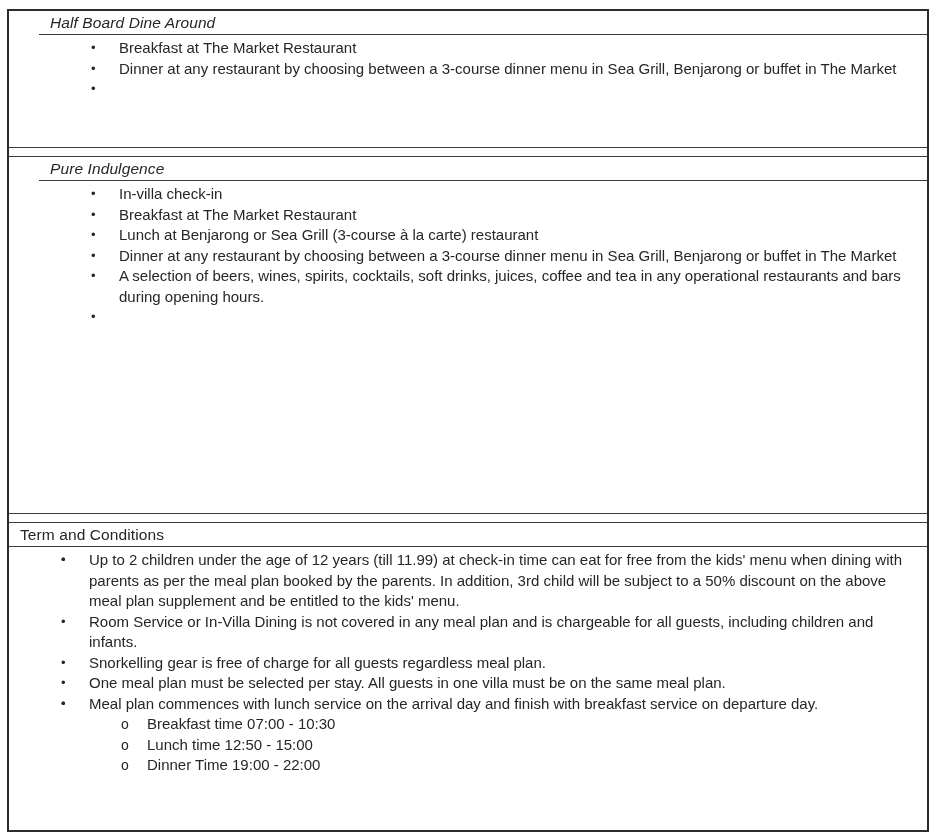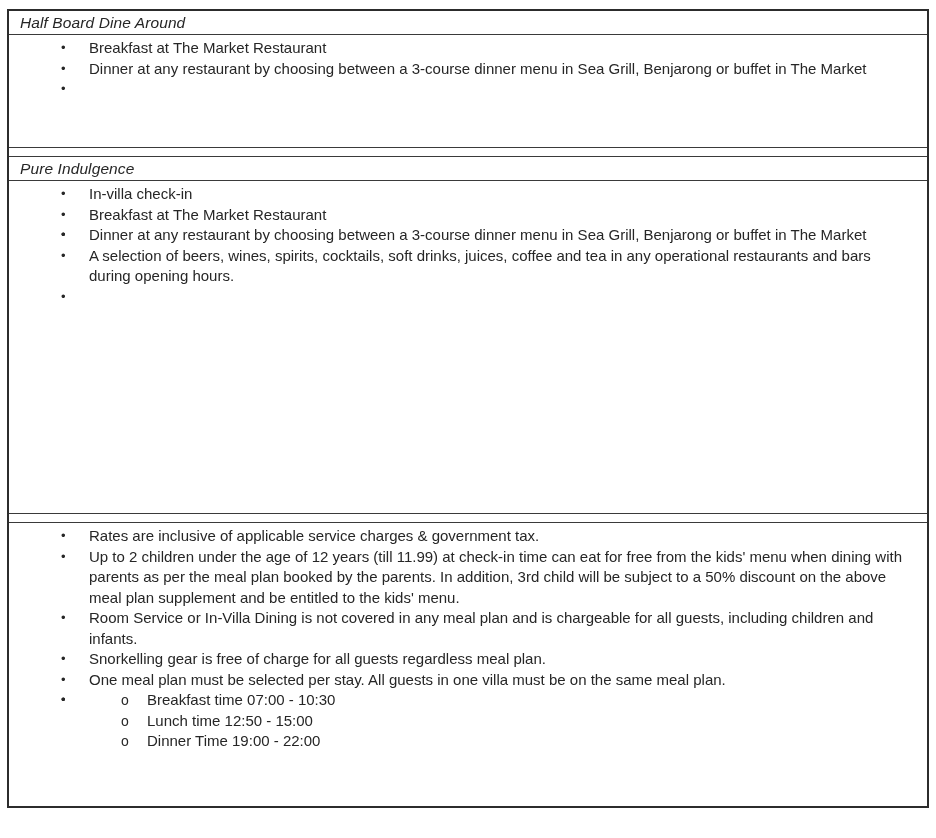--- a/index.html
+++ b/index.html
@@ -20,20 +20,21 @@
     border: 2px solid #2c2c2c;
     background: #ffffff;
   }
   .sec { background: #ffffff; }
   .sec + .sec {
     margin-top: 8px;
     border-top: 1.5px solid #3a3a3a;
   }
   .sec:not(:last-child) {
     border-bottom: 1.5px solid #3a3a3a;
+    padding-left: 30px;
   }
   .sec-header {
     border-bottom: 1.5px solid #3a3a3a;
     padding: 3px 11px 2px 11px;
     line-height: 18px;
     font-size: 15.5px;
     letter-spacing: 0.1px;
     white-space: nowrap;
   }
   .sec-header.italic { font-style: italic; }
@@ -74,35 +75,36 @@
         <li class="bullet-item"><span class="marker">•</span><span class="btext">Dinner at any restaurant by choosing between a 3-course dinner menu in Sea Grill, Benjarong or buffet in The Market</span></li>
         <li class="bullet-item"><span class="marker">•</span></li>
       </ul>
   </section>
 
   <section class="sec">
     <div class="sec-header italic">Pure Indulgence</div>
     <ul class="sec-body" style="min-height:332px">
         <li class="bullet-item"><span class="marker">•</span><span class="btext">In-villa check-in</span></li>
         <li class="bullet-item"><span class="marker">•</span><span class="btext">Breakfast at The Market Restaurant</span></li>
-        <li class="bullet-item"><span class="marker">•</span></li>
+        <li class="bullet-item"><span class="marker">•</span><span class="btext">Lunch at Benjarong or Sea Grill (3-course à la carte) restaurant</span></li>
         <li class="bullet-item"><span class="marker">•</span><span class="btext">Dinner at any restaurant by choosing between a 3-course dinner menu in Sea Grill, Benjarong or buffet in The Market</span></li>
         <li class="bullet-item"><span class="marker">•</span><span class="btext">A selection of beers, wines, spirits, cocktails, soft drinks, juices, coffee and tea in any operational restaurants and bars during opening hours.</span></li>
         <li class="bullet-item"><span class="marker">•</span></li>
       </ul>
   </section>
 
   <section class="sec">
+    <div class="sec-header">Term and Conditions</div>
     <ul class="sec-body" style="min-height:283px">
-        <li class="bullet-item"><span class="marker">•</span><span class="btext">Rates are inclusive of applicable service charges &amp; government tax.</span></li>
+        <li class="bullet-item"><span class="marker">•</span></li>
         <li class="bullet-item"><span class="marker">•</span><span class="btext">Up to 2 children under the age of 12 years (till 11.99) at check-in time can eat for free from the kids' menu when dining with parents as per the meal plan booked by the parents. In addition, 3rd child will be subject to a 50% discount on the above meal plan supplement and be entitled to the kids' menu.</span></li>
         <li class="bullet-item"><span class="marker">•</span><span class="btext">Room Service or In-Villa Dining is not covered in any meal plan and is chargeable for all guests, including children and infants.</span></li>
         <li class="bullet-item"><span class="marker">•</span><span class="btext">Snorkelling gear is free of charge for all guests regardless meal plan.</span></li>
         <li class="bullet-item"><span class="marker">•</span><span class="btext">One meal plan must be selected per stay. All guests in one villa must be on the same meal plan.</span></li>
         <li class="bullet-item"><span class="marker">•</span></li>
-        <li class="bullet-item"><span class="marker">•</span></li>
+        <li class="bullet-item"><span class="marker">•</span><span class="btext">Meal plan commences with lunch service on the arrival day and finish with breakfast service on departure day.</span></li>
         <li class="bullet-item sub"><span class="marker">o</span><span class="btext">Breakfast time 07:00 - 10:30</span></li>
         <li class="bullet-item sub"><span class="marker">o</span><span class="btext">Lunch time 12:50 - 15:00</span></li>
         <li class="bullet-item sub"><span class="marker">o</span><span class="btext">Dinner Time 19:00 - 22:00</span></li>
       </ul>
   </section>
 
 </div>
 
 </body></html>

